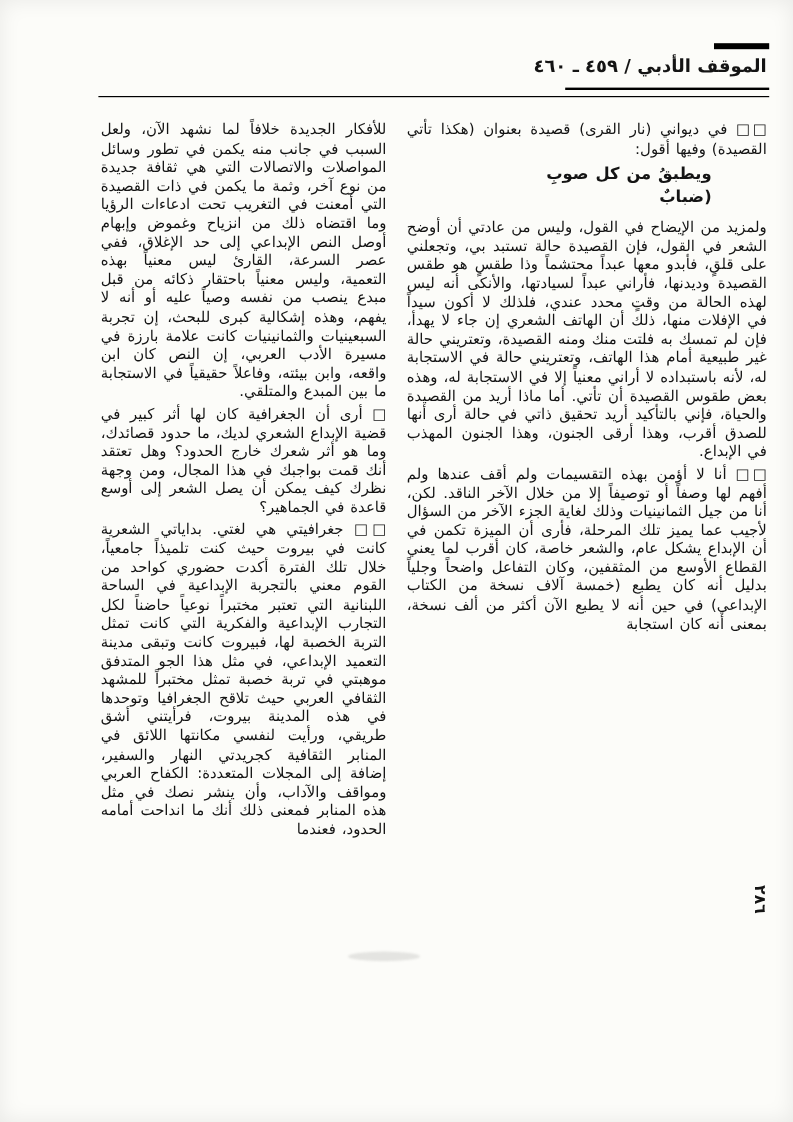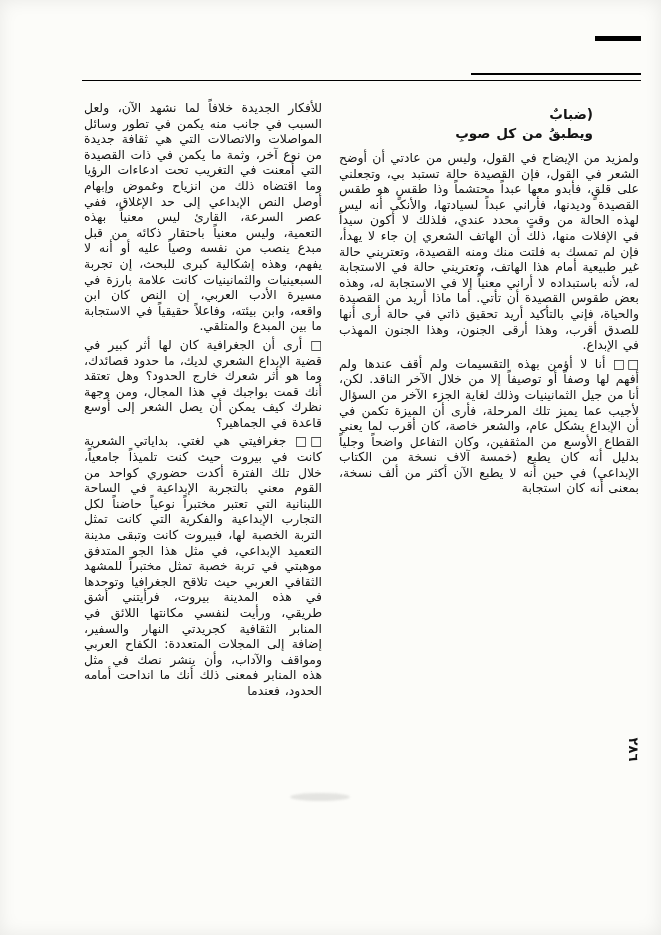--- a/index.html
+++ b/index.html
@@ -62,31 +62,33 @@
     filter:blur(1px);
   }
 </style>
 </head>
 <body>
 
 <div class="page">
 
   <div class="corner-mark"></div>
 
+  <div class="journal-title">الموقف الأدبي / ٤٥٩ ـ ٤٦٠</div>
 
   <div class="rule short"></div>
   <div class="rule long"></div>
 
   <div class="columns">
 
     <div class="col right-col">
+      <p class="ans">□□ في ديواني (نار القرى) قصيدة بعنوان (هكذا تأتي القصيدة) وفيها أقول:</p>
 
       <div class="poem">
+        <p>ويطبقُ من كل صوبِ</p>
         <p>(ضبابٌ</p>
-        <p>ويطبقُ من كل صوبِ</p>
       </div>
 
       <p class="ans">ولمزيد من الإيضاح في القول، وليس من عادتي أن أوضح الشعر في القول، فإن القصيدة حالة تستبد بي، وتجعلني على قلقٍ، فأبدو معها عبداً محتشماً وذا طقسٍ هو طقس القصيدة وديدنها، فأراني عبداً لسيادتها، والأنكى أنه ليس لهذه الحالة من وقتٍ محدد عندي، فلذلك لا أكون سيداً في الإفلات منها، ذلك أن الهاتف الشعري إن جاء لا يهدأ، فإن لم تمسك به فلتت منك ومنه القصيدة، وتعتريني حالة غير طبيعية أمام هذا الهاتف، وتعتريني حالة في الاستجابة له، لأنه باستبداده لا أراني معنياً إلا في الاستجابة له، وهذه بعض طقوس القصيدة أن تأتي. أما ماذا أريد من القصيدة والحياة، فإني بالتأكيد أريد تحقيق ذاتي في حالة أرى أنها للصدق أقرب، وهذا أرقى الجنون، وهذا الجنون المهذب في الإبداع.</p>
 
 
       <p class="ans">□□ أنا لا أؤمن بهذه التقسيمات ولم أقف عندها ولم أفهم لها وصفاً أو توصيفاً إلا من خلال الآخر الناقد. لكن، أنا من جيل الثمانينيات وذلك لغاية الجزء الآخر من السؤال لأجيب عما يميز تلك المرحلة، فأرى أن الميزة تكمن في أن الإبداع يشكل عام، والشعر خاصة، كان أقرب لما يعني القطاع الأوسع من المثقفين، وكان التفاعل واضحاً وجلياً بدليل أنه كان يطبع (خمسة آلاف نسخة من الكتاب الإبداعي) في حين أنه لا يطبع الآن أكثر من ألف نسخة، بمعنى أنه كان استجابة</p>
     </div>
 
     <div class="col left-col">
       <p class="ans">للأفكار الجديدة خلافاً لما نشهد الآن، ولعل السبب في جانب منه يكمن في تطور وسائل المواصلات والاتصالات التي هي ثقافة جديدة من نوع آخر، وثمة ما يكمن في ذات القصيدة التي أمعنت في التغريب تحت ادعاءات الرؤيا وما اقتضاه ذلك من انزياح وغموض وإبهام أوصل النص الإبداعي إلى حد الإغلاق، ففي عصر السرعة، القارئ ليس معنياً بهذه التعمية، وليس معنياً باحتقار ذكائه من قبل مبدع ينصب من نفسه وصياً عليه أو أنه لا يفهم، وهذه إشكالية كبرى للبحث، إن تجربة السبعينيات والثمانينيات كانت علامة بارزة في مسيرة الأدب العربي، إن النص كان ابن واقعه، وابن بيئته، وفاعلاً حقيقياً في الاستجابة ما بين المبدع والمتلقي.</p>

